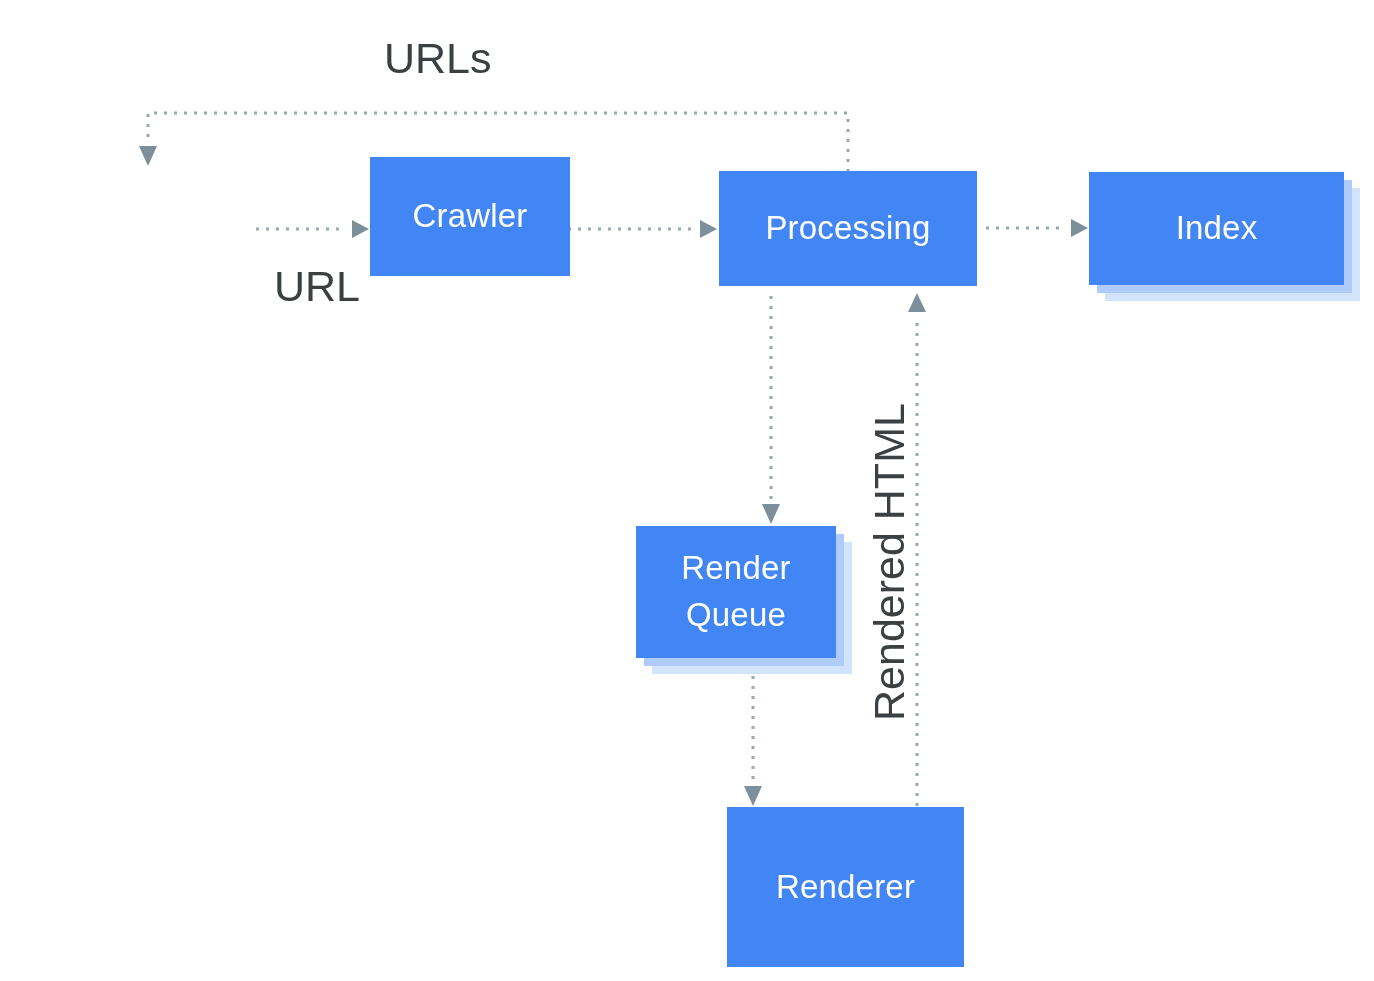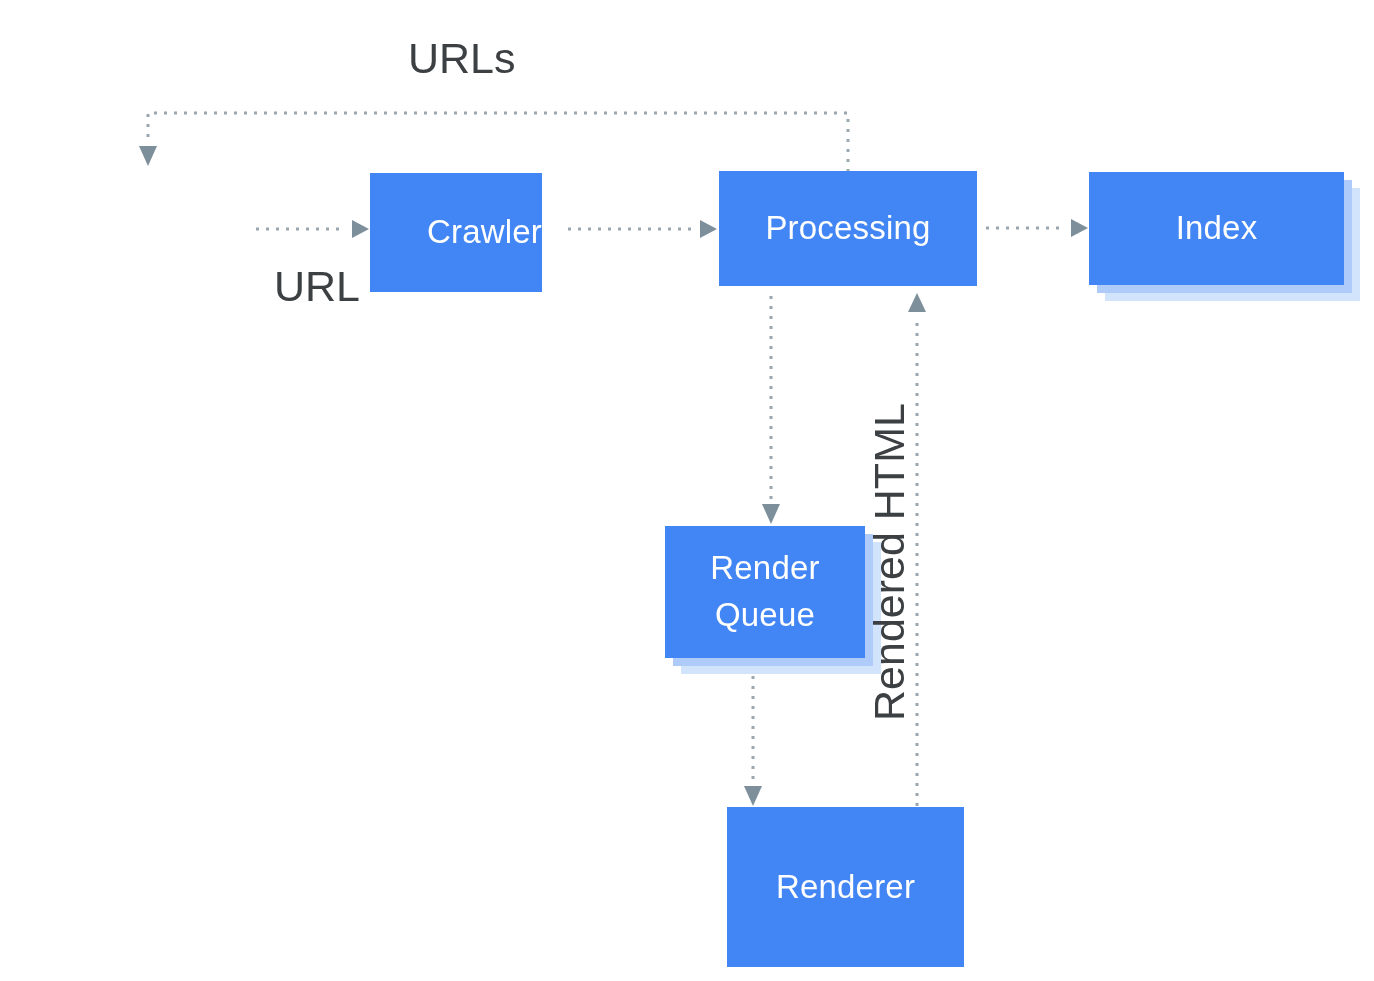--- a/index.html
+++ b/index.html
@@ -31,32 +31,32 @@
     justify-content: center;
     text-align: center;
     font-size: 33px;
     line-height: 1.42;
     letter-spacing: 0.2px;
   }
   .node.stack {
     box-shadow: 8px 8px 0 0 #aecbfa, 16px 16px 0 0 #d2e3fc;
   }
   .n-crawl-queue  { left: 49px;  top: 169px; width: 184px; height: 120px; }
-  .n-crawler      { left: 370px; top: 173px; width: 172px; height: 119px; justify-content: flex-end; }
+  .n-crawler      { left: 370px; top: 157px; width: 200px; height: 119px; }
   .n-processing   { left: 719px; top: 171px; width: 258px; height: 115px; }
   .n-index        { left: 1089px; top: 172px; width: 255px; height: 113px; }
-  .n-render-queue { left: 636px; top: 526px; width: 200px; height: 132px; margin-left: 29px; }
+  .n-render-queue { left: 636px; top: 526px; width: 200px; height: 132px; }
   .n-renderer     { left: 727px; top: 807px; width: 237px; height: 160px; }
   .edge-label {
     position: absolute;
     color: #3c4043;
     font-size: 43px;
     white-space: nowrap;
   }
-  .l-urls { left: 408px; top: 34px; }
+  .l-urls { left: 384px; top: 34px; }
   .l-url  { left: 274px; top: 262px; text-align: center; }
   .l-html { left: 597px; top: 262px; }
   .l-rendered-html {
     left: 738px;
     top: 548px;
     width: 300px;
     height: 46px;
     text-align: center;
     transform: rotate(-90deg);
     transform-origin: center center;

